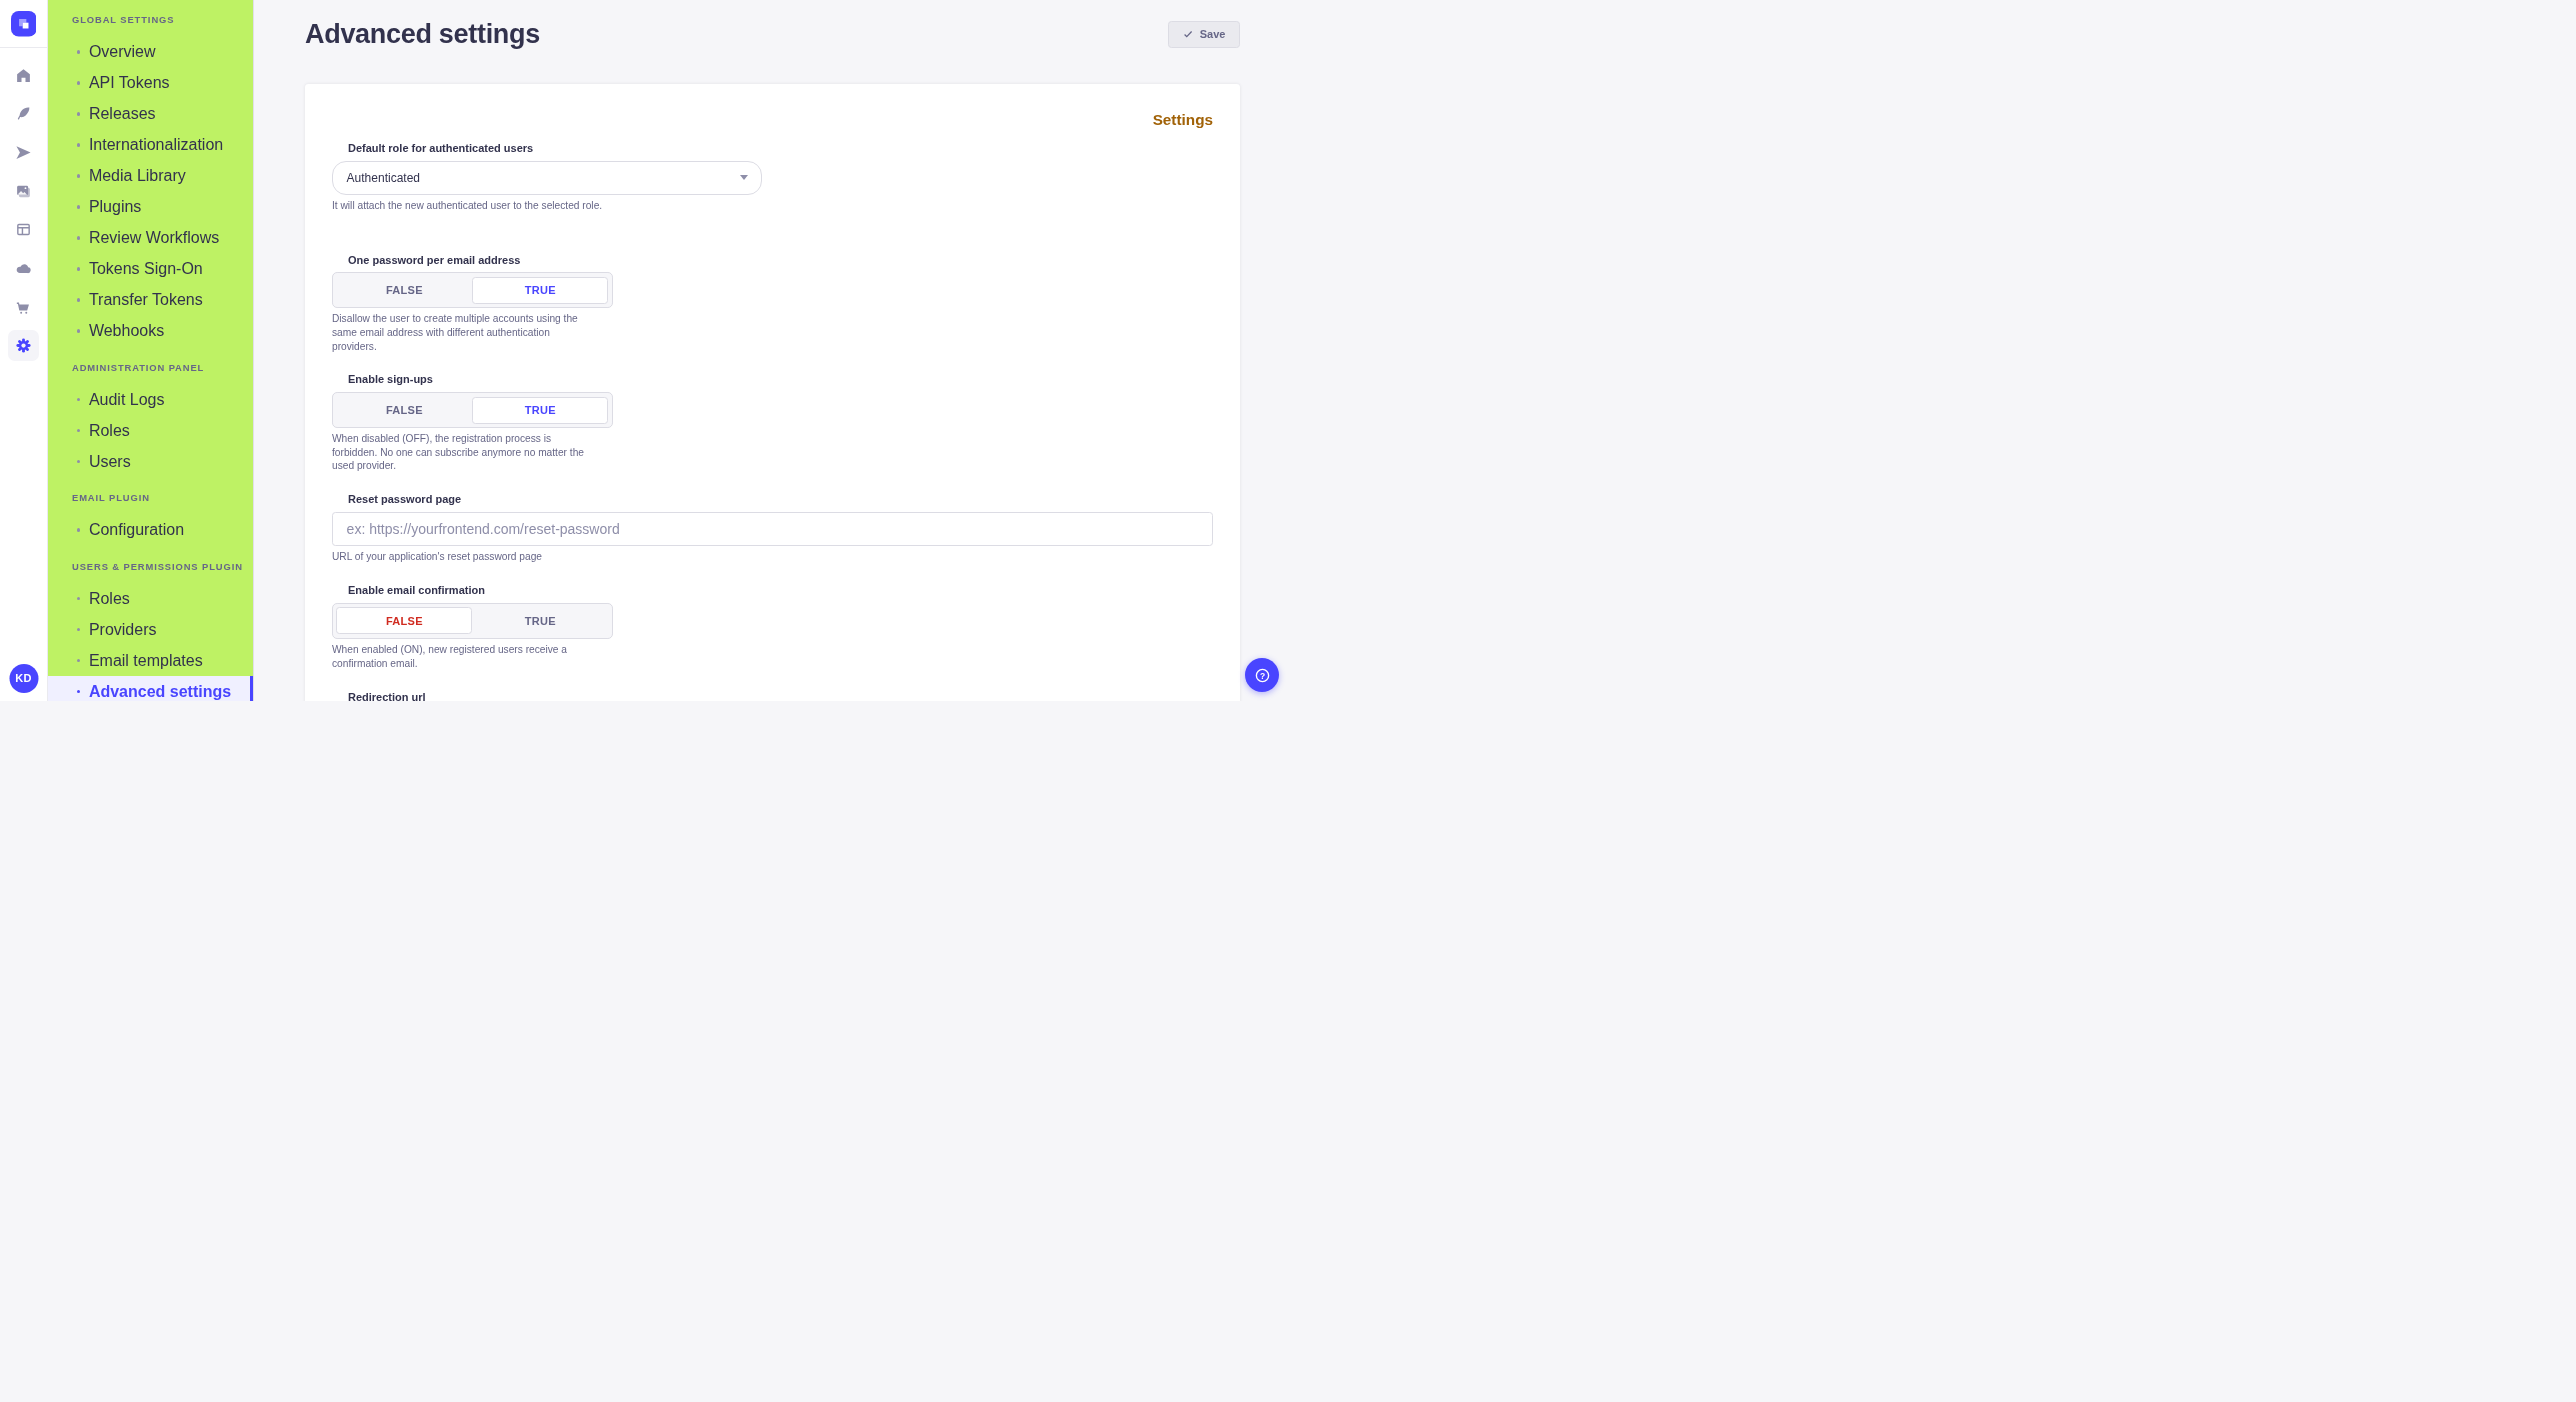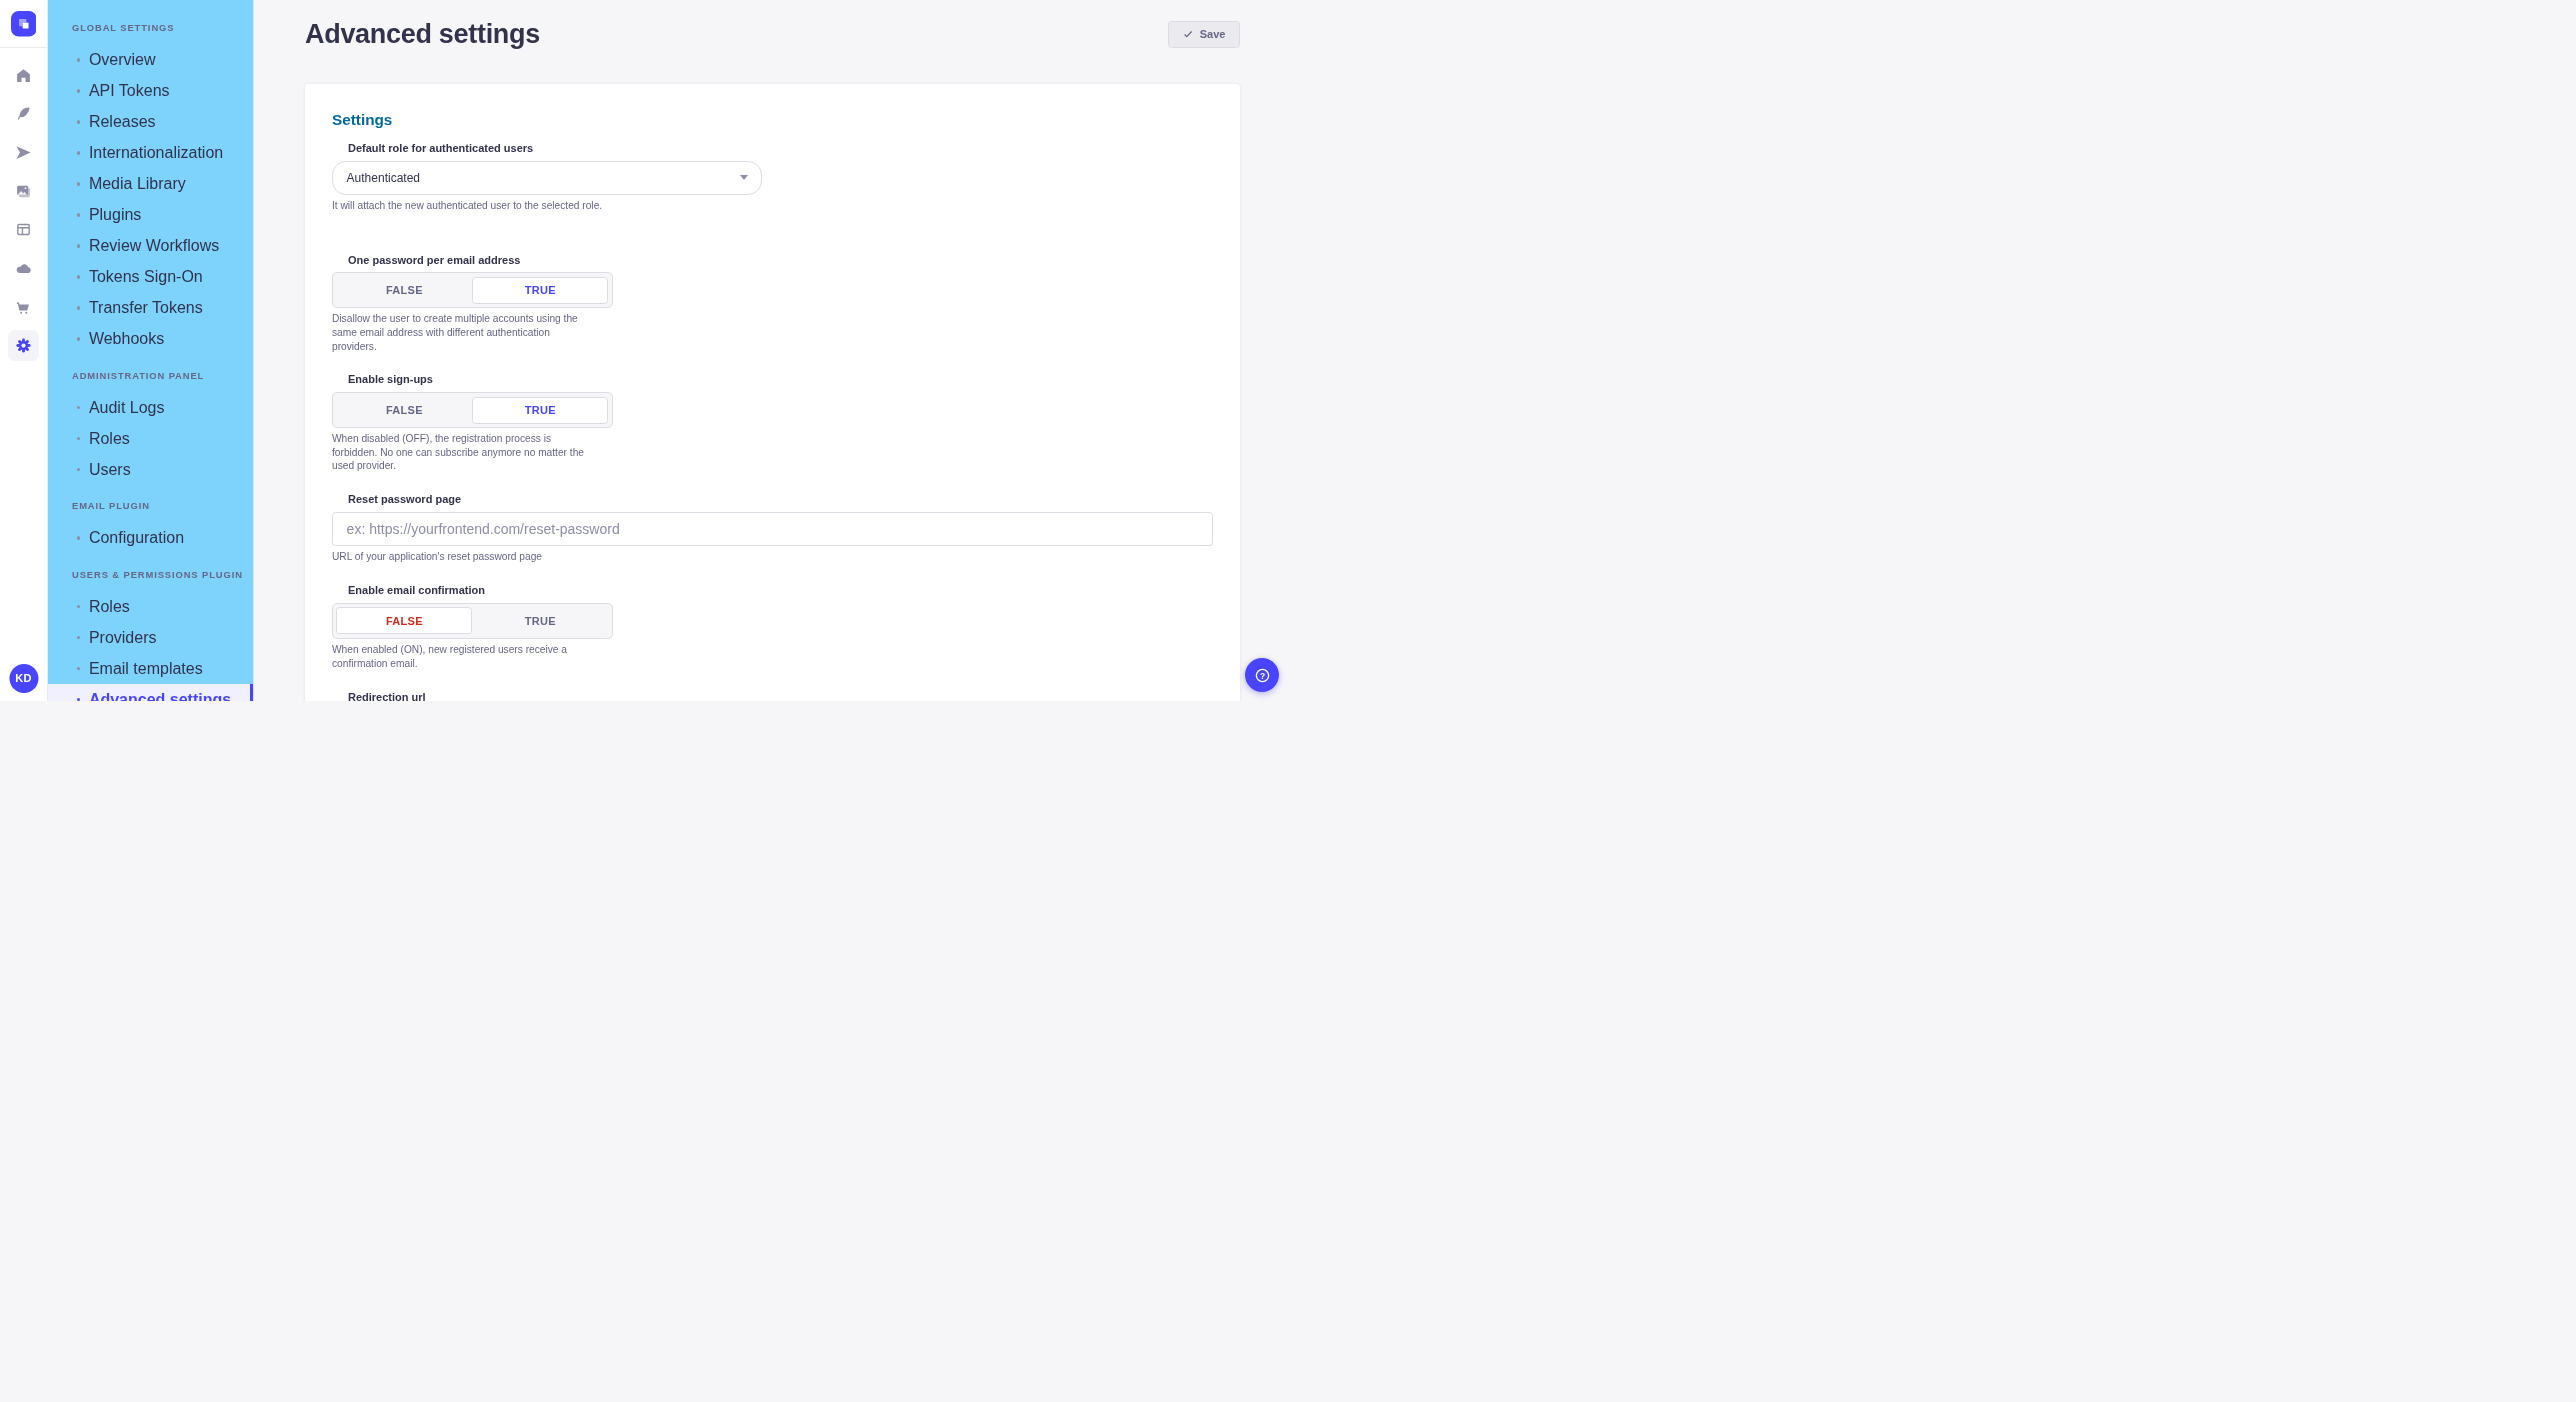--- a/index.html
+++ b/index.html
@@ -19,43 +19,43 @@
   .rail-icons { display:flex; flex-direction:column; align-items:center; padding-top:12px; gap:7.7px; }
   .rail-item { width:31px; height:31px; display:flex; align-items:center; justify-content:center;
                border-radius:6.8px; cursor:pointer; }
   .rail-item.active { background:#f4f4f8; }
   .avatar { position:absolute; bottom:8.5px; left:50%; transform:translateX(-50%);
             width:29px; height:29px; border-radius:50%; background:#4945ff; color:#fff;
             font-size:11px; font-weight:bold; display:flex; align-items:center; justify-content:center;
             cursor:pointer; letter-spacing:0.3px; }
 
   
-  .subnav { flex:0 0 206px; width:206px; background:#7dd3fc; border-right:0.9px solid #e0e0e8;
-            padding-top:19px; position:relative; z-index:2; }
+  .subnav { flex:0 0 206px; width:206px; background:#bef264; border-right:0.9px solid #e0e0e8;
+            padding-top:11px; position:relative; z-index:2; }
   .subnav-title { height:17px; line-height:17px; padding-left:24px; font-size:9.4px; font-weight:bold;
                   letter-spacing:0.9px; color:#666687; margin:12px 0 8.5px; }
   .subnav-title:first-child { margin-top:0; }
   .subnav-item { height:31px; display:flex; align-items:center; padding-left:29px; font-size:16px;
                  color:#32324d; cursor:pointer; position:relative; }
   .bullet { width:3.4px; height:3.4px; border-radius:50%; background:#8e8ea9; margin-right:8.5px; flex:0 0 3.4px; }
   .subnav-item.active { background:#f0f0ff; color:#4945ff; font-weight:bold; }
   .subnav-item.active .bullet { background:#4945ff; }
   .subnav-item.active::after { content:""; position:absolute; right:0; top:0; bottom:0; width:2.6px; background:#4945ff; }
 
   
   .main { flex:1; padding:0 48px 0 51px; position:relative; }
   .page-header { padding-top:19px; display:flex; align-items:flex-start; justify-content:space-between; }
   h1 { margin:0; font-size:27px; line-height:31px; font-weight:bold; color:#32324d; letter-spacing:-0.3px; }
   .save-btn { height:27px; display:flex; align-items:center; gap:6.8px; padding:0 13.6px; margin-top:1.7px;
               background:#eaeaef; border:0.9px solid #dcdce4; border-radius:3.4px; color:#666687;
               font-size:11px; font-weight:600; font-family:inherit; cursor:default; }
 
   .card { margin-top:34px; background:#fff; border-radius:3.4px; padding:25.6px 27px 34px;
           box-shadow:0 0.9px 3.4px rgba(33,33,52,.1); }
-  h2 { margin:0 0 13.6px; font-size:15.3px; line-height:19px; font-weight:bold; color:#0369a1; }
+  h2 { margin:0 0 13.6px; font-size:15.3px; line-height:19px; font-weight:bold; color:#a16207;text-align:right; }
   .grid { display:grid; grid-template-columns:1fr 1fr; column-gap:20.4px; row-gap:20.4px; }
   .half { grid-column:1 / 2; }
   .full { grid-column:1 / -1; }
   .label { font-size:11px; font-weight:bold; color:#32324d; margin-bottom:5.1px; line-height:13.6px;margin-left:16px; }
   .hint { font-size:10.2px; line-height:13.6px; color:#666687; margin-top:4.3px; white-space:pre-line; }
 
   .select { height:34px; border:0.9px solid #dcdce4; border-radius:14px; background:#fff;
             display:flex; align-items:center; justify-content:space-between; padding:0 13.6px;
             font-size:12px; color:#32324d; cursor:pointer; }
   .caret { width:0; height:0; border-left:4.3px solid transparent; border-right:4.3px solid transparent;

